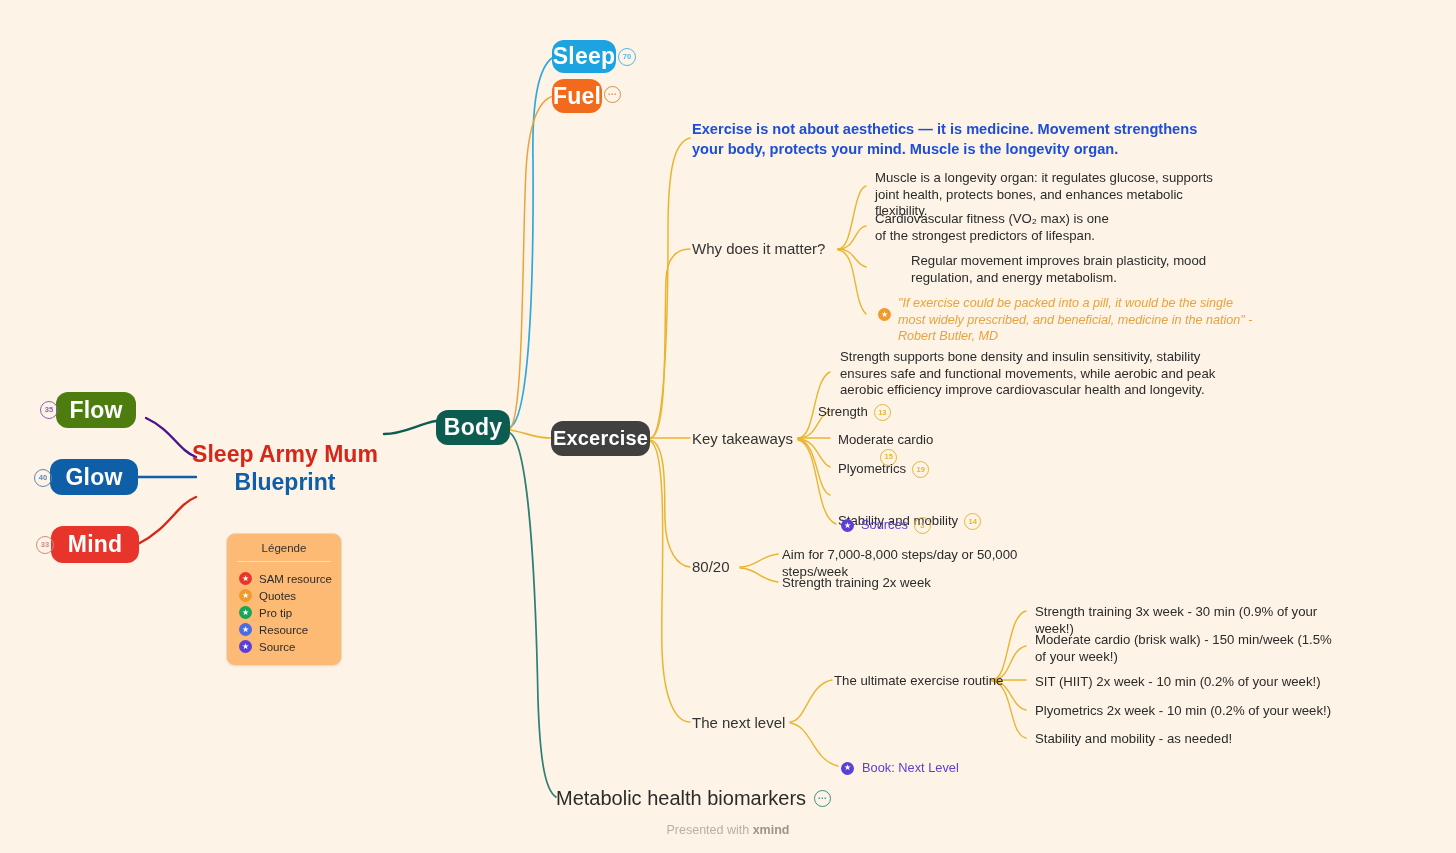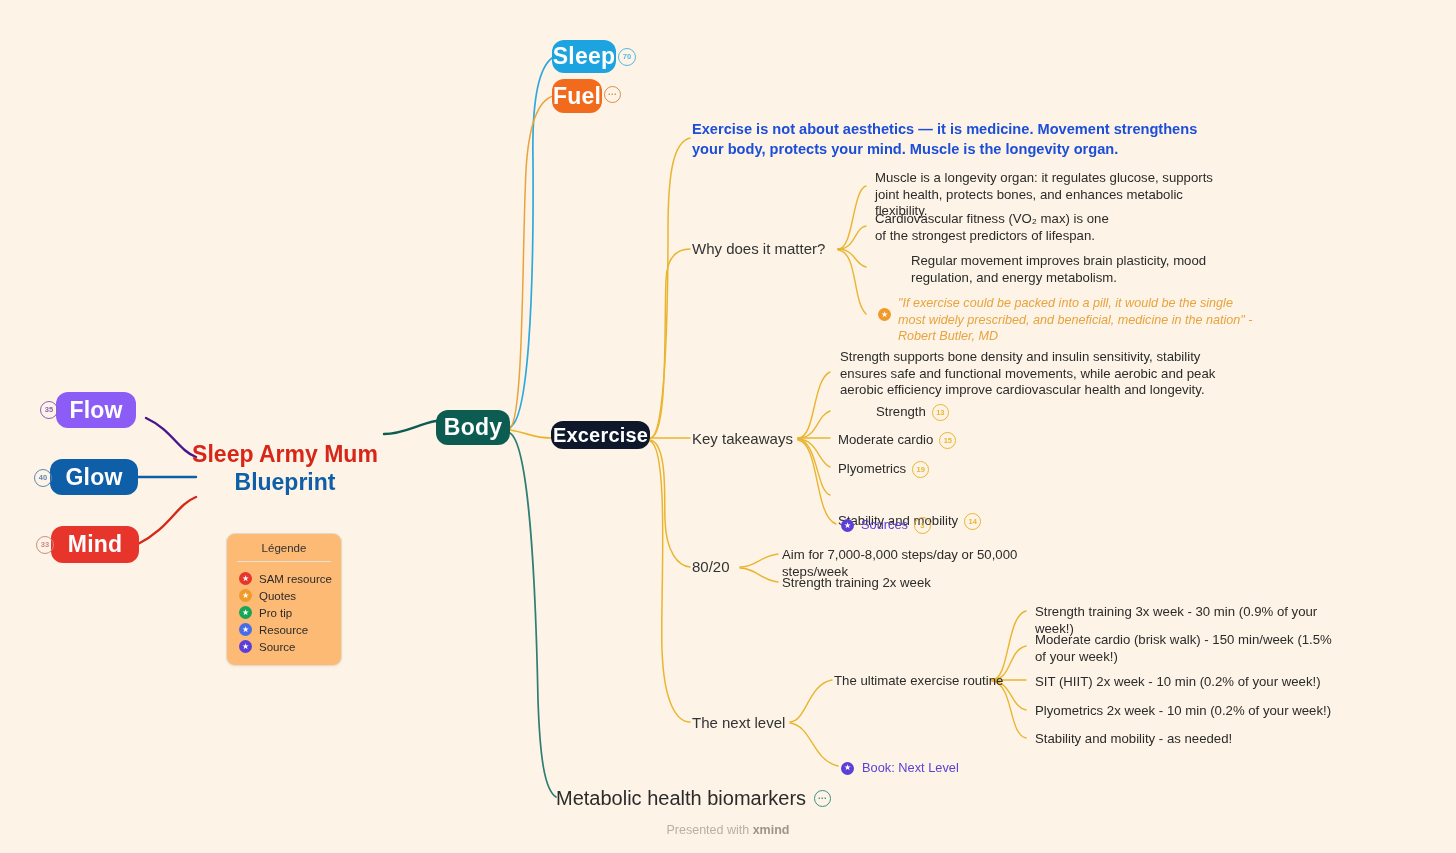--- a/index.html
+++ b/index.html
@@ -144,21 +144,21 @@
       <path d="M56,477 L70,477" stroke="#0E5FA8" stroke-width="1.2"></path>
       <path d="M57,544 L72,544" stroke="#D62718" stroke-width="1.2"></path>
     </g>
   </svg>
 
   <div id="root-title">
     <div id="root-line1">Sleep Army Mum</div>
     <div id="root-line2">Blueprint</div>
   </div>
 
-  <div class="chip big" style="left:56px;top:392px;width:80px;height:36px;background:#8b5cf6;">
+  <div class="chip big" style="left:56px;top:392px;width:80px;height:36px;background:#4d7c0f;">
     <span>Flow</span>
   </div>
   <div class="badge" style="left:40px;top:401px;color:#8E63B5;">
     <span>35</span>
   </div>
 
   <div class="chip big" style="left:50px;top:459px;width:88px;height:36px;background:#0E5FA8;">
     <span>Glow</span>
   </div>
   <div class="badge" style="left:34px;top:469px;color:#5E87B8;">
@@ -208,21 +208,21 @@
     <span>Fuel</span>
   </div>
   <div class="dots-badge" style="position:absolute;left:604px;top:86px;color:#D98F49;">
     <span>...</span>
   </div>
 
   <div class="chip big" style="left:436px;top:410px;width:74px;height:35px;background:#0D5C52;">
     <span>Body</span>
   </div>
 
-  <div class="chip big" style="left:551px;top:421px;width:99px;height:28px;background:#0f172a;font-size:20px;">
+  <div class="chip big" style="left:551px;top:421px;width:99px;height:35px;background:#404040;font-size:20px;">
     <span>Excercise</span>
   </div>
 
   <div class="tnode head" style="left:692px;top:120px;width:512px;">
     <span>Exercise is not about aesthetics — it is medicine. Movement strengthens your body, protects your mind. Muscle is the longevity organ.</span>
   </div>
 
   <div class="tnode branch" style="left:692px;top:240px;width:150px;">
     <span>Why does it matter?</span>
   </div>
@@ -243,27 +243,27 @@
   </div>
 
   <div class="tnode branch" style="left:692px;top:430px;width:120px;">
     <span>Key takeaways</span>
   </div>
 
   <div class="tnode" style="left:840px;top:349px;width:382px;">
     <span>Strength supports bone density and insulin sensitivity, stability ensures safe and functional movements, while aerobic and peak aerobic efficiency improve cardiovascular health and longevity.</span>
   </div>
 
-  <div class="tnode row" style="left:876px;top:404px;">
+  <div class="tnode row" style="left:818px;top:404px;">
     <span>Strength</span>
     <span class="inline-badge">
       <span>13</span>
     </span>
   </div>
-  <div class="tnode row" style="left:838px;top:432px;">
+  <div class="tnode row" style="left:838px;top:432px;flex-direction:column;">
     <span>Moderate cardio</span>
     <span class="inline-badge">
       <span>15</span>
     </span>
   </div>
   <div class="tnode row" style="left:838px;top:461px;">
     <span>Plyometrics</span>
     <span class="inline-badge">
       <span>19</span>
     </span>

